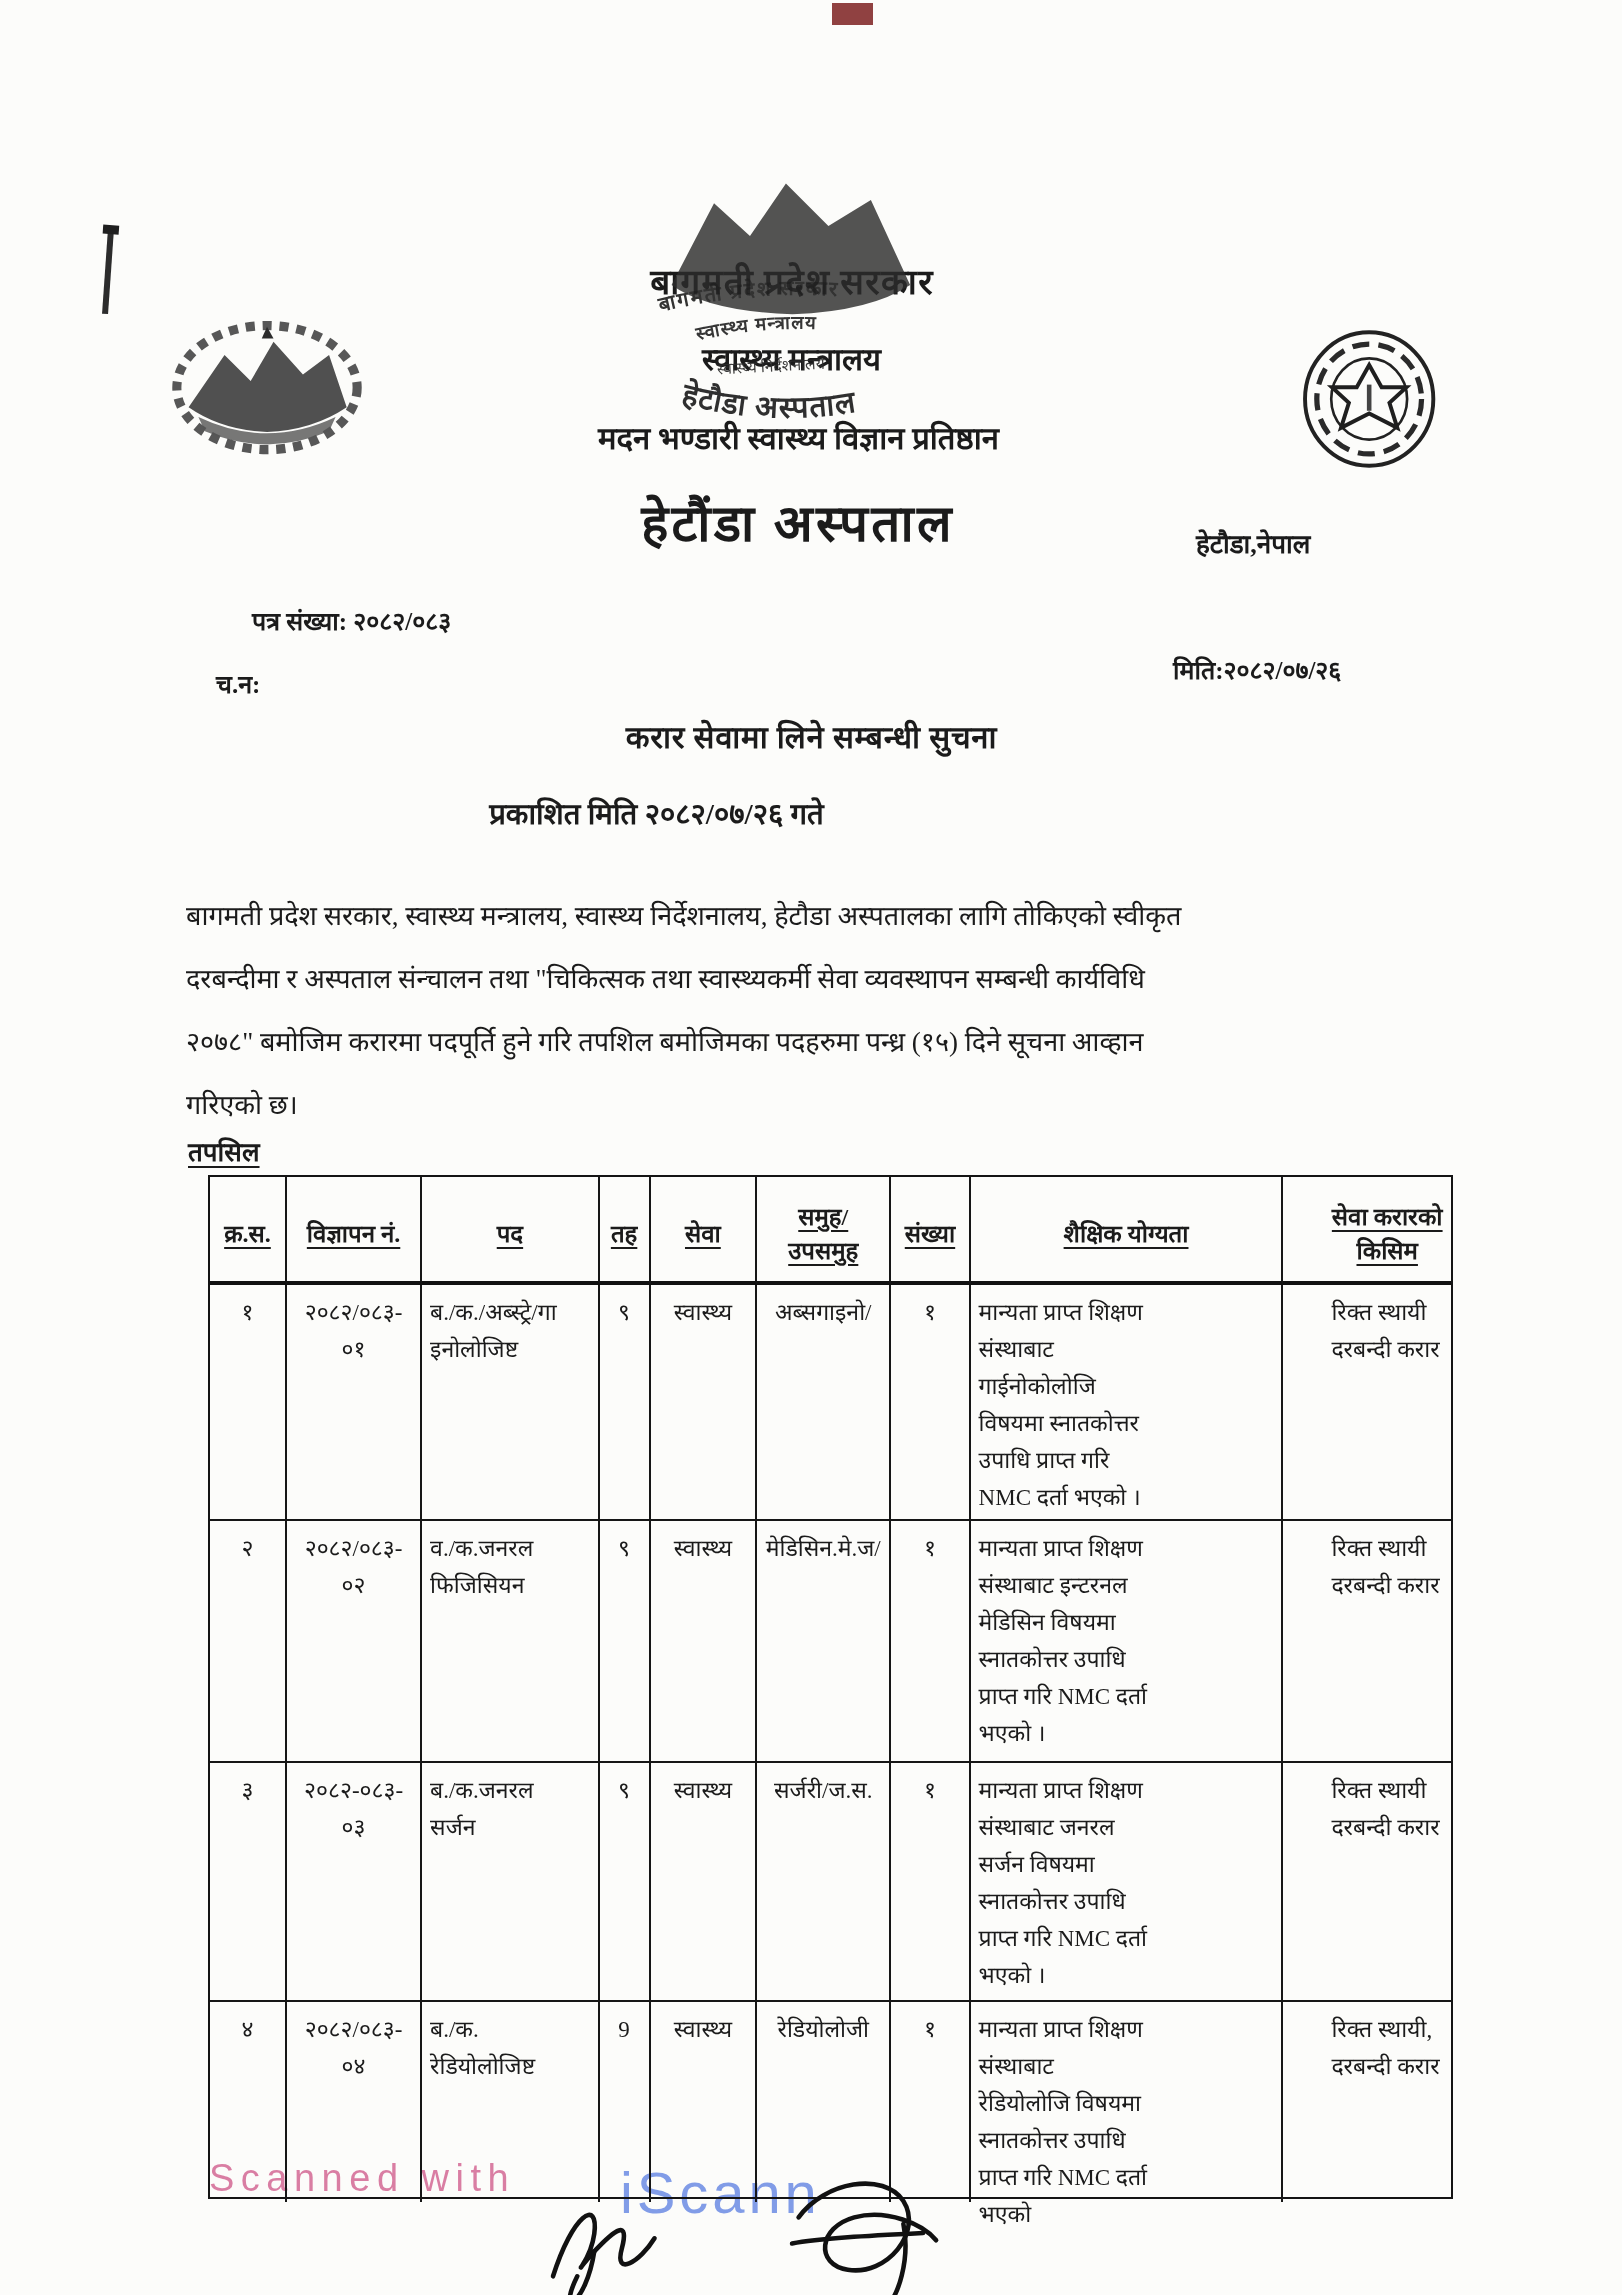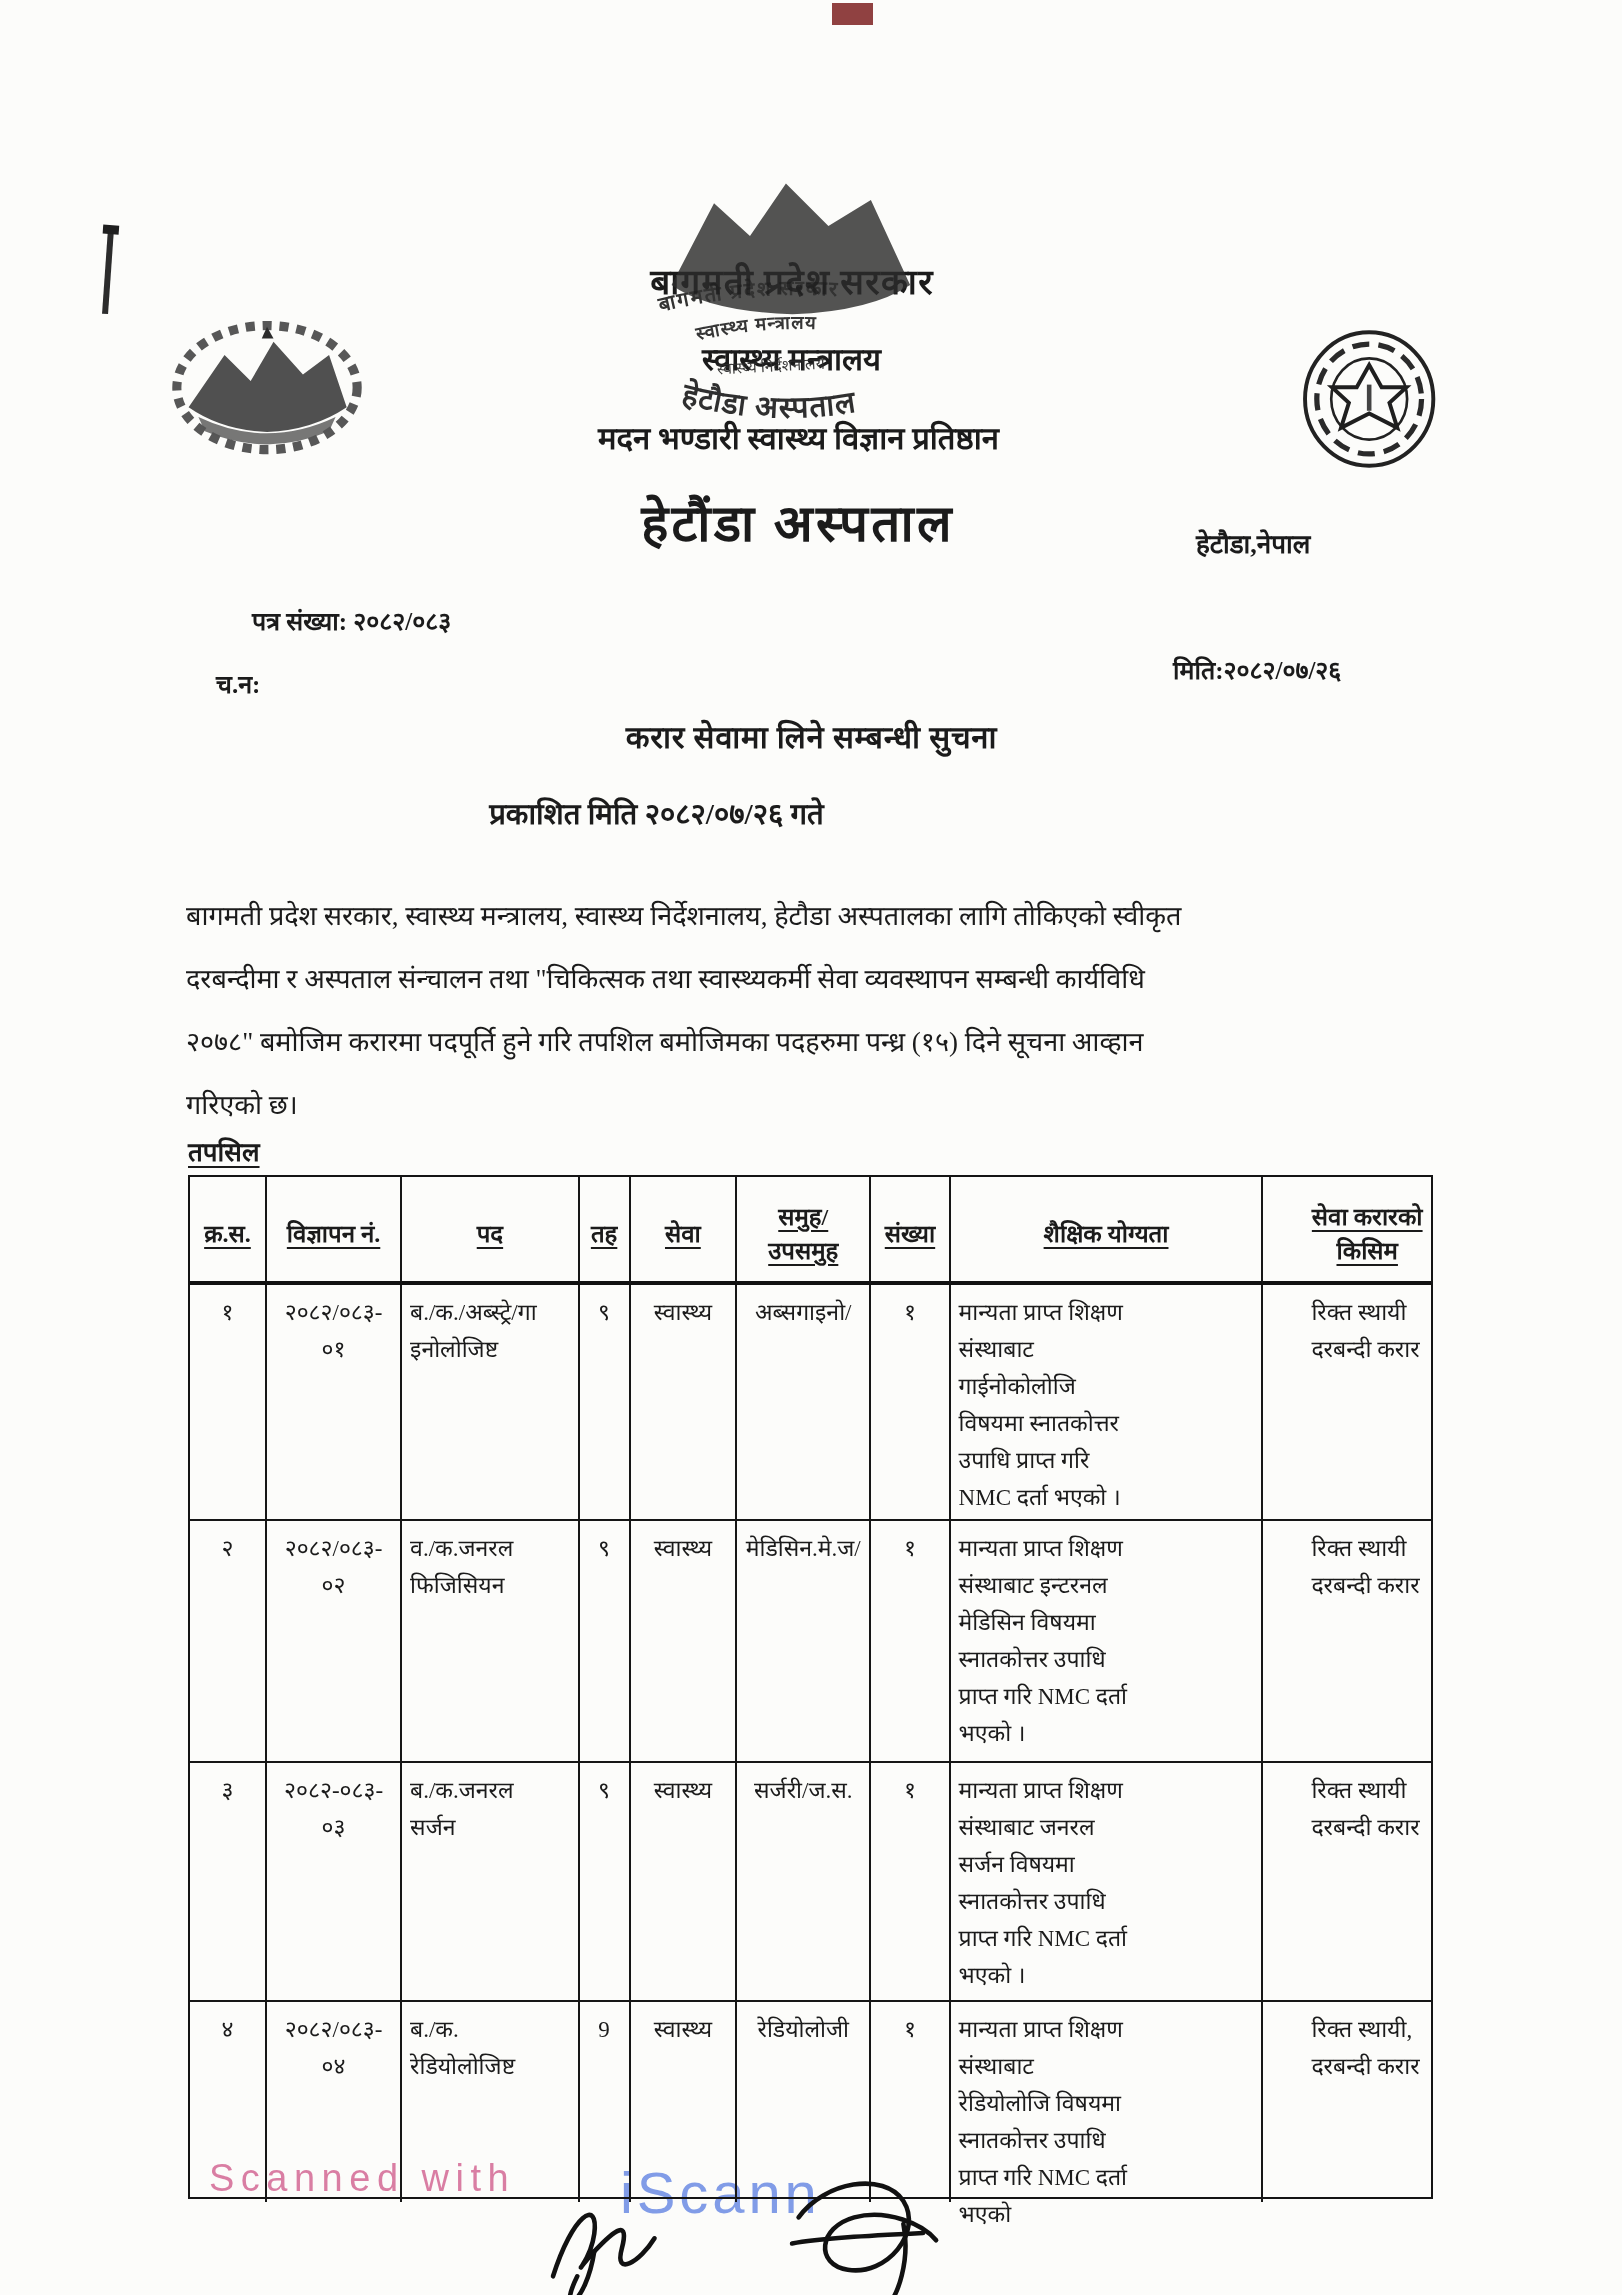--- a/index.html
+++ b/index.html
@@ -24,21 +24,21 @@
   .notice-title{left:0; top:715px; width:1623px; font-size:31px; font-weight:700; letter-spacing:0.7px;}
   .publish-date{left:0; top:793px; width:1313px; font-size:29.4px; font-weight:700;}
   .body-par{left:186px; top:885px; width:1253px; font-size:27px; line-height:63px; text-align:justify;}
   .tapasil{left:188px; top:1133px; font-size:26px; font-weight:700; text-decoration:underline; text-underline-offset:4.6px; text-decoration-thickness:2px;}
 
   
   .stamp{left:609px; top:164px; width:380px; height:366px; z-index:4; opacity:.92;}
 
   
   .tbl{
-    left:188px; top:1175px; width:1245px; height:1024px;
+    left:208px; top:1175px; width:1245px; height:1024px;
     display:grid; border:2.6px solid #141414; box-sizing:border-box;
     z-index:2; background:transparent;
   }
   .cell{
     border-right:2px solid #161616; border-bottom:2.6px solid #161616;
     box-sizing:border-box; padding:9.2px 7.9px 0 7.9px;
     font-size:23px; line-height:37px; overflow:visible;
     white-space:pre-line;
   }
   .cell:nth-child(9n){border-right:none;padding-left:48px;}

